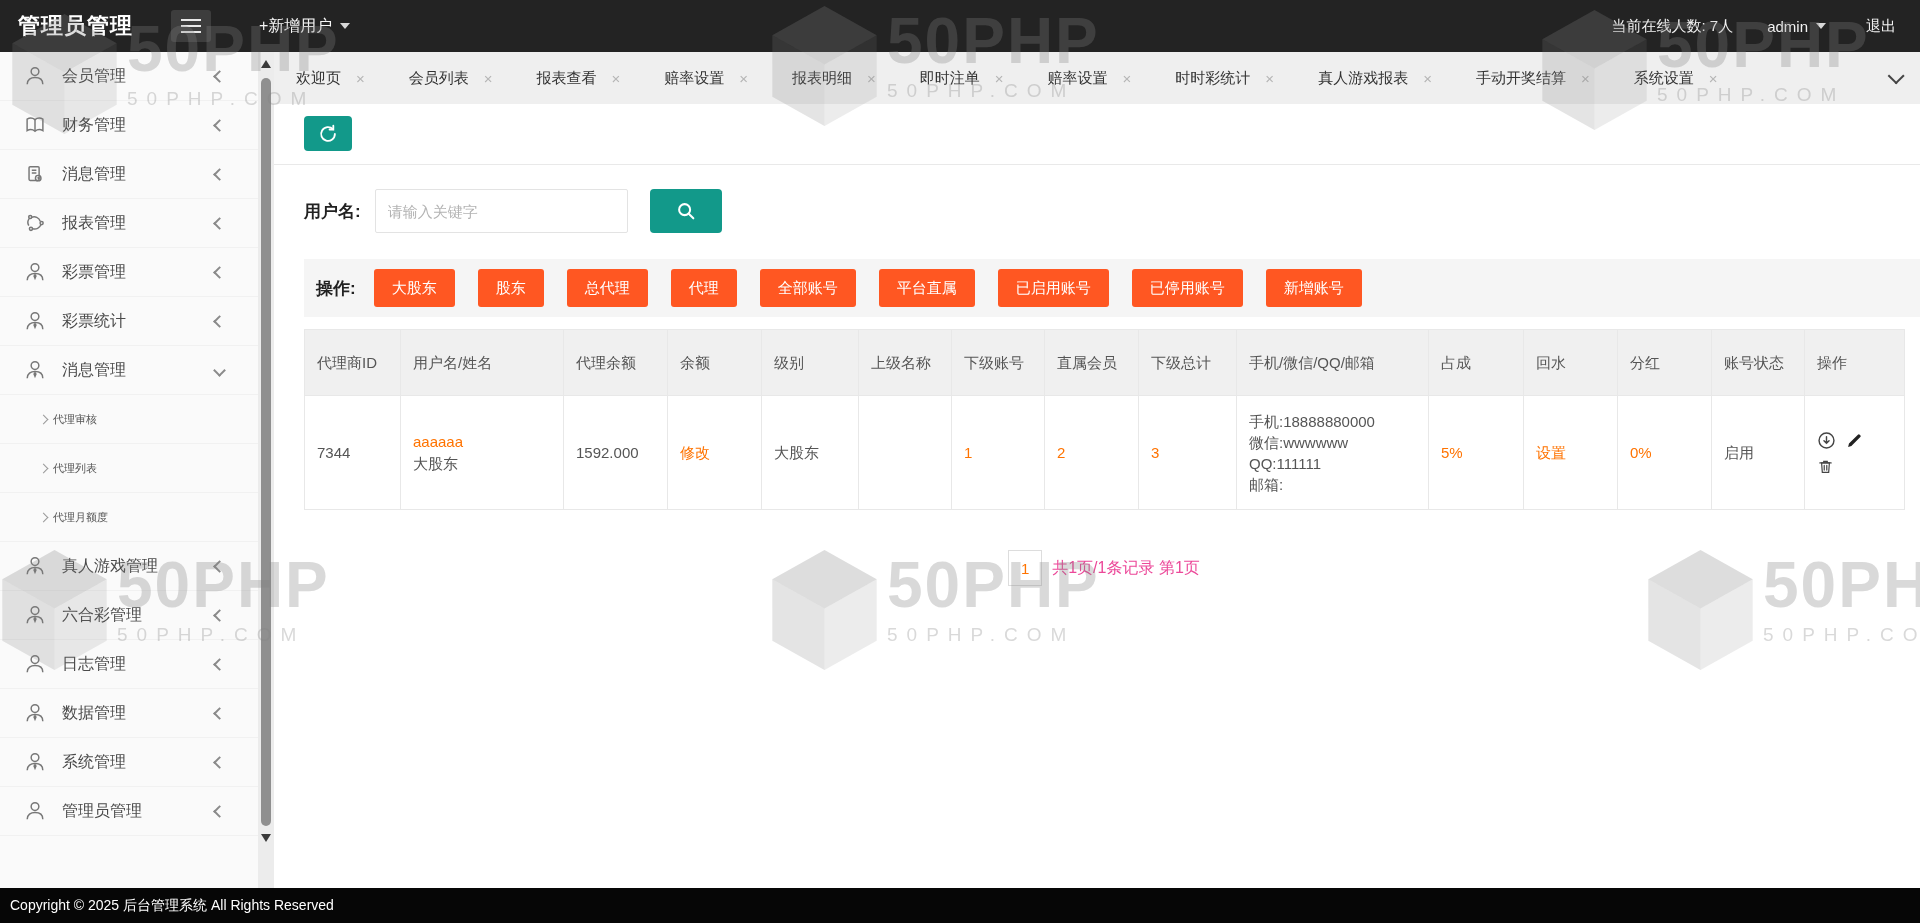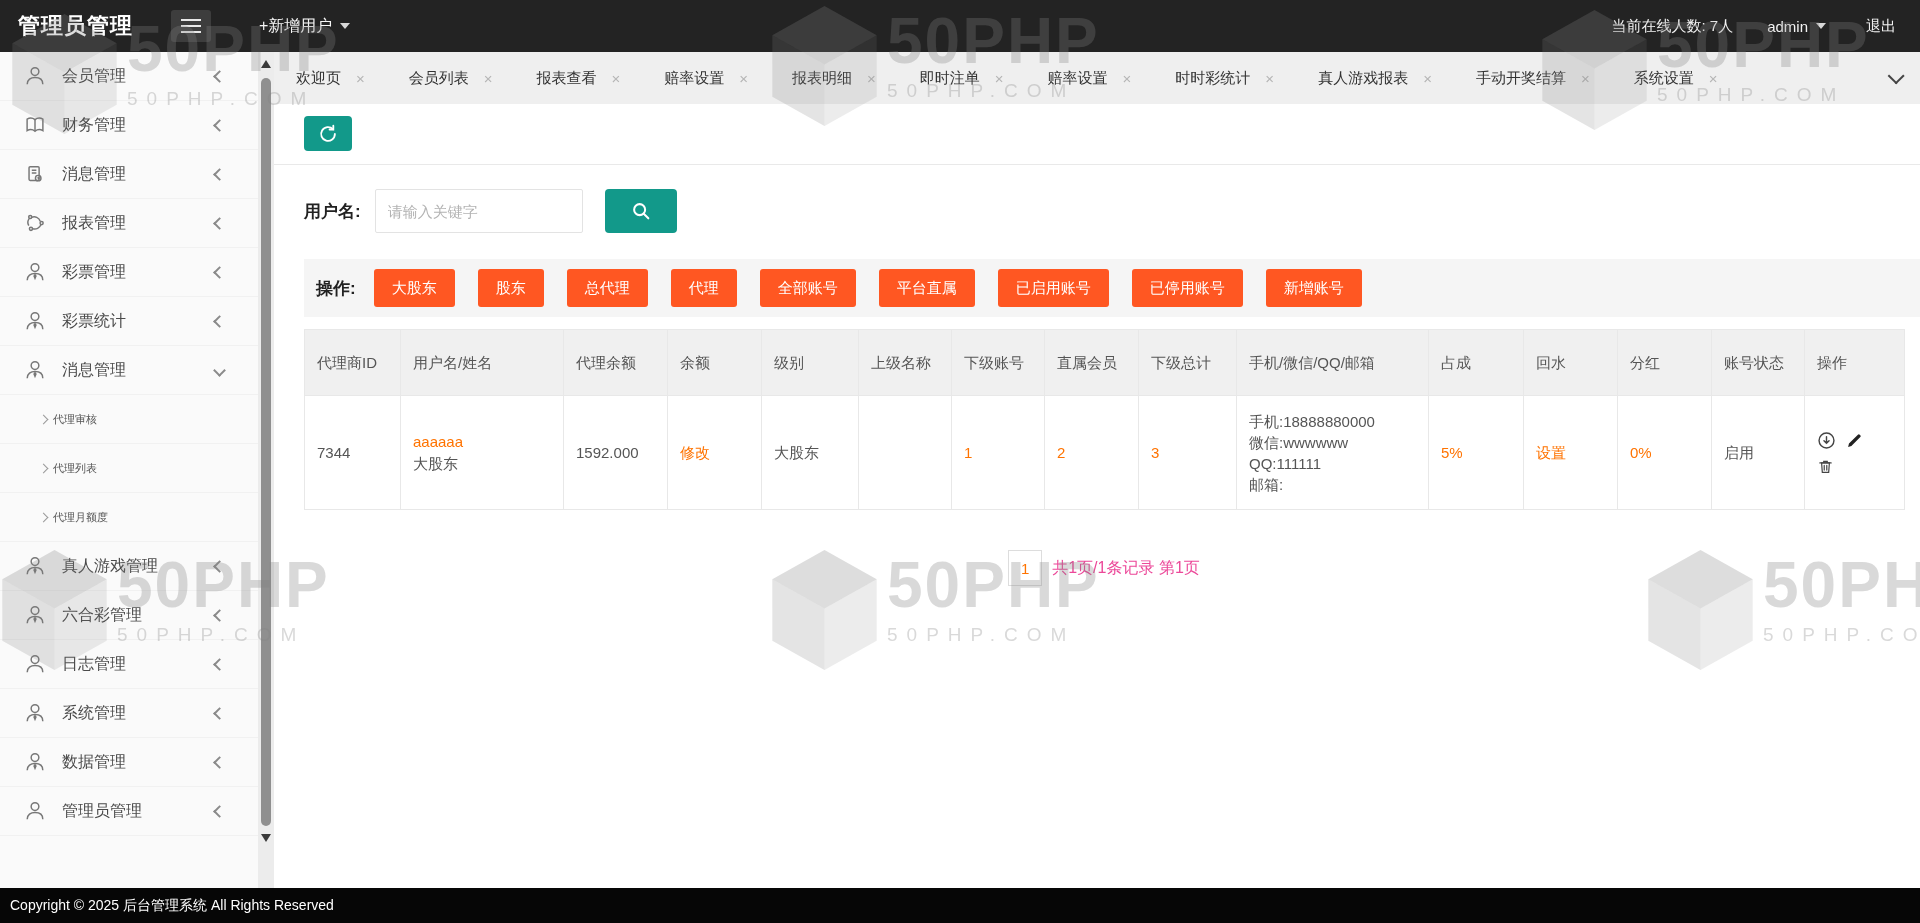--- a/index.html
+++ b/index.html
@@ -45,21 +45,21 @@
   .tab .t-lbl { font-size:15px; color:#333; }
   .tab .t-close { font-size:15px; color:#b5b5b5; margin-left:15px; cursor:pointer; }
   .tab-more { width:12px; height:12px; border-right:2.2px solid #444; border-bottom:2.2px solid #444; transform:rotate(45deg) translateY(-3px); margin-left:auto; cursor:pointer; }
 
   .content { flex:1; padding:12px 16px 0 30px; }
   .refresh-btn { width:48px; height:35px; background:#12998a; border:none; border-radius:4px; display:flex; align-items:center; justify-content:center; cursor:pointer; }
   .top-divider { border:none; border-top:1px solid #e9e9e9; margin:13px -16px 0 -30px; }
 
   .search-row { margin-top:24px; display:flex; align-items:center; }
   .fld-label { font-size:17px; font-weight:700; color:#222; }
-  .search-input { width:208px; height:44px; border:1px solid #e3e3e3; border-radius:2px; margin-left:14px; padding:0 12px; font-size:15px; color:#333; outline:none; }
+  .search-input { width:253px; height:44px; border:1px solid #e3e3e3; border-radius:2px; margin-left:14px; padding:0 12px; font-size:15px; color:#333; outline:none; }
   .search-input::placeholder { color:#b3b3b3; }
   .search-btn { width:72px; height:44px; background:#12998a; border:none; border-radius:4px; margin-left:22px; display:flex; align-items:center; justify-content:center; cursor:pointer; }
 
   .ops-row { margin-top:26px; background:#f5f5f5; padding:10px 0 10px 12px; display:flex; align-items:center; margin-right:-16px; }
   .ops-row .fld-label { margin-right:18px; }
   .act-btn { background:#ff5722; color:#fff; border:none; border-radius:3px; height:38px; padding:0 18px; font-size:15px; margin-right:23px; cursor:pointer; white-space:nowrap; }
 
   table.grid { margin-top:12px; border-collapse:collapse; table-layout:fixed; width:1600px; }
   .grid th { background:#f0f0f0; font-weight:normal; font-size:15px; color:#555; text-align:left; padding:10px 12px; border:1px solid #e8e8e8; height:66px; vertical-align:middle; line-height:22px; }
   .grid td { background:#fff; font-size:15px; color:#555; text-align:left; padding:10px 12px; border:1px solid #e8e8e8; height:114px; vertical-align:middle; line-height:22px; }
@@ -219,31 +219,31 @@
       <span class="lbl">日志管理</span>
       <span class="chev-left"></span>
     </div>
 
     <div class="side-item">
       <svg width="22" height="22" viewBox="0 0 24 24" fill="none" stroke="#777" stroke-width="1.6">
           <circle cx="12" cy="7.2" r="4.2"></circle>
           <path d="M3.5 21c0-5 3.8-7.3 8.5-7.3s8.5 2.3 8.5 7.3"></path>
           <path d="M12 13.7l-1.9 2.6 1.9 4.6 1.9-4.6z" fill="#777" stroke="none"></path>
         </svg>
+      <span class="lbl">数据管理</span>
+      <span class="chev-left"></span>
+    </div>
+
+    <div class="side-item">
+      <svg width="22" height="22" viewBox="0 0 24 24" fill="none" stroke="#777" stroke-width="1.6">
+          <circle cx="12" cy="7.2" r="4.2"></circle>
+          <path d="M3.5 21c0-5 3.8-7.3 8.5-7.3s8.5 2.3 8.5 7.3"></path>
+          <path d="M12 13.7l-1.9 2.6 1.9 4.6 1.9-4.6z" fill="#777" stroke="none"></path>
+        </svg>
       <span class="lbl">系统管理</span>
-      <span class="chev-left"></span>
-    </div>
-
-    <div class="side-item">
-      <svg width="22" height="22" viewBox="0 0 24 24" fill="none" stroke="#777" stroke-width="1.6">
-          <circle cx="12" cy="7.2" r="4.2"></circle>
-          <path d="M3.5 21c0-5 3.8-7.3 8.5-7.3s8.5 2.3 8.5 7.3"></path>
-          <path d="M12 13.7l-1.9 2.6 1.9 4.6 1.9-4.6z" fill="#777" stroke="none"></path>
-        </svg>
-      <span class="lbl">数据管理</span>
       <span class="chev-left"></span>
     </div>
 
     <div class="side-item">
       <svg width="22" height="22" viewBox="0 0 24 24" fill="none" stroke="#777" stroke-width="1.6">
           <circle cx="12" cy="7.2" r="4.2"></circle>
           <path d="M3.5 21c0-5 3.8-7.3 8.5-7.3s8.5 2.3 8.5 7.3"></path>
         </svg>
       <span class="lbl">管理员管理</span>
       <span class="chev-left"></span>

